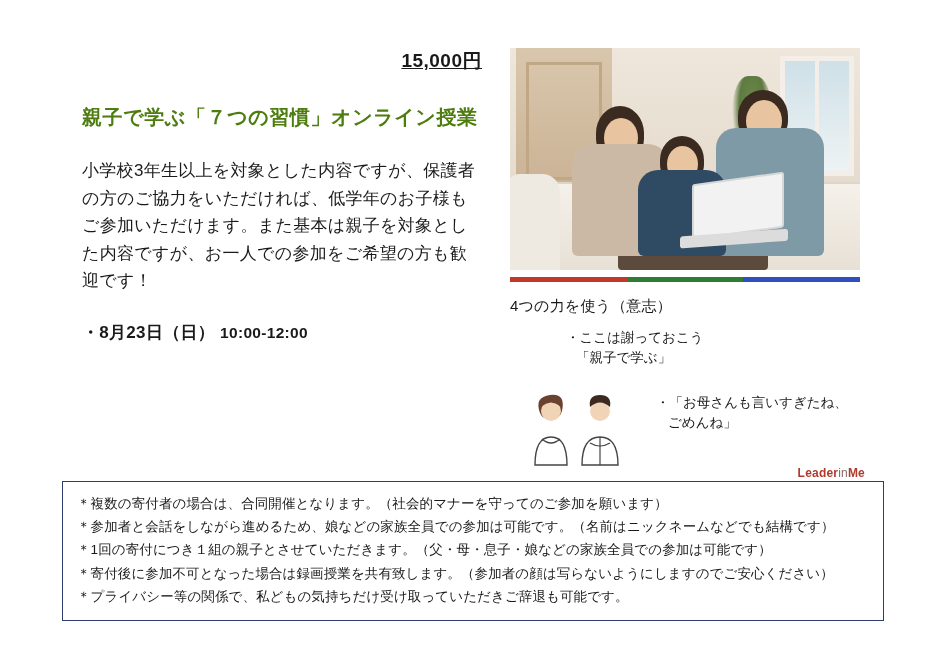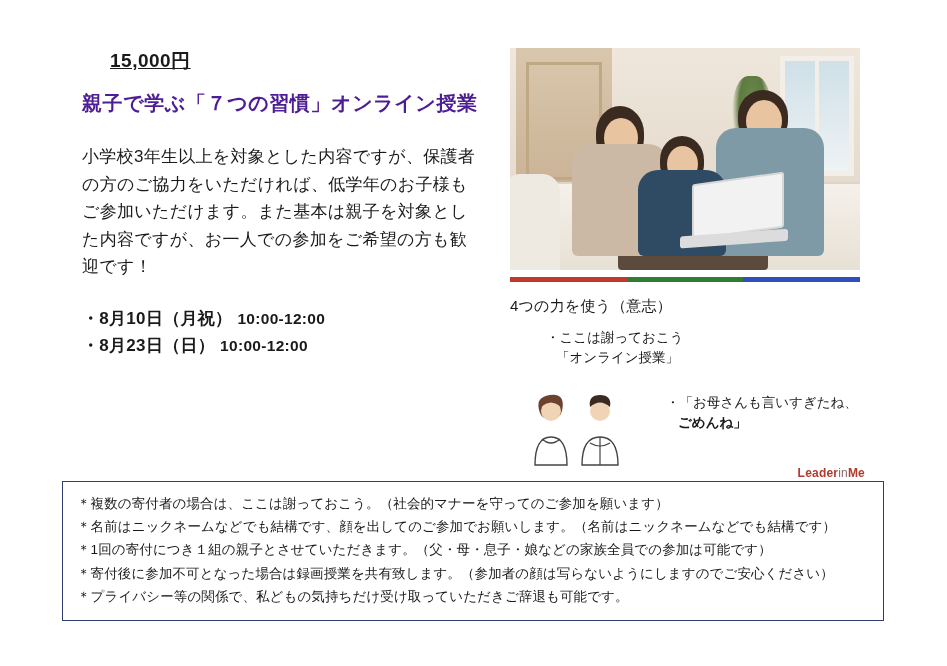--- a/index.html
+++ b/index.html
@@ -25,29 +25,29 @@
   .left-col {
     position: absolute;
     left: 82px;
     top: 48px;
     width: 400px;
   }
   .price {
     font-size: 19px;
     font-weight: bold;
     text-decoration: underline;
-    text-align: left;
+    text-align: right;
     letter-spacing: 0.5px;
     margin-left: 28px;
-    margin-bottom: 16px;
+    margin-bottom: 30px;
   }
   .headline {
     font-size: 20px;
     font-weight: bold;
-    color: #4c1d95;
+    color: #4d7c0f;
     letter-spacing: 0.6px;
     margin-bottom: 26px;
   }
   .body-para {
     font-size: 17px;
     font-weight: normal;
     line-height: 1.62;
     letter-spacing: 0.3px;
     margin-bottom: 24px;
   }
@@ -156,39 +156,39 @@
   }
   .color-bar span { flex: 1 1 0; display: block; }
 
   .section-title {
     margin-top: 15px;
     font-size: 15px;
     letter-spacing: 0.2px;
   }
   .bullet-block {
     margin-top: 12px;
-    margin-left: 36px;
+    margin-left: 56px;
     font-size: 13.5px;
     line-height: 1.5;
   }
   .bullet-block .sub { display: block; margin-left: 10px; }
 
   .illus-row {
     position: relative;
     margin-top: 18px;
     height: 82px;
   }
   .illus-figs {
     position: absolute; left: 12px; top: 0; width: 120px; height: 80px;
   }
   .illus-text {
-    position: absolute; left: 156px; top: 6px;
+    position: absolute; left: 146px; top: 6px;
     font-size: 13.5px; line-height: 1.5;
   }
-  .illus-text .sub { display: block; margin-left: 12px; font-weight: bold; }
+  .illus-text .sub { display: block; margin-left: 12px; }
 
   .brand {
     position: absolute;
     right: 0;
     top: 418px;
     font-size: 12px;
     letter-spacing: 0.2px;
     color: #8a6a6a;
   }
   .brand b { color: #b03a2e; }
@@ -212,24 +212,20 @@
 </style>
 </head>
 <body>
 
 <div class="page">
 
   <div class="left-col">
     <div class="price">15,000円</div>
     <div class="headline">親子で学ぶ「７つの習慣」オンライン授業</div>
     <div class="body-para">小学校3年生以上を対象とした内容ですが、保護者の方のご協力をいただければ、低学年のお子様もご参加いただけます。また基本は親子を対象とした内容ですが、お一人での参加をご希望の方も歓迎です！</div>
-    <div class="schedule-item">
-      <span>・</span><span>8月10日（月祝）</span>
-      <span class="time">10:00-12:00</span>
-    </div>
     <div class="schedule-item">
       <span>・</span><span>8月23日（日）</span>
       <span class="time">10:00-12:00</span>
     </div>
   </div>
 
   <div class="right-col">
 
     <div class="photo">
       <div class="ph-wall"></div>
@@ -254,21 +250,21 @@
     <div class="color-bar">
       <span style="background:#c0392b"></span>
       <span style="background:#2e7d32"></span>
       <span style="background:#2f4fbf"></span>
     </div>
 
     <div class="section-title">4つの力を使う（意志）</div>
 
     <div class="bullet-block">
       <span>・ここは謝っておこう</span>
-      <span class="sub">「オンライン授業」</span>
+      <span class="sub">「親子で学ぶ」</span>
     </div>
 
     <div class="illus-row">
       <svg class="illus-figs" viewBox="0 0 120 80">
 
         <path d="M18 26 q-6 -16 10 -18 q16 -2 12 16 q-2 8 -11 8 q-9 0 -11 -6z" fill="#6b4230"></path>
         <circle cx="29" cy="24" r="10" fill="#f1d3b6"></circle>
         <path d="M20 19 q9 -7 18 0 q1 -10 -9 -10 q-10 0 -9 10z" fill="#6b4230"></path>
         <path d="M13 78 q0 -28 16 -28 q16 0 16 28z" fill="#ffffff" stroke="#444" stroke-width="1.4"></path>
         <path d="M20 52 q9 8 18 0" fill="none" stroke="#444" stroke-width="1.2"></path>
@@ -284,20 +280,20 @@
         <span class="sub">ごめんね」</span>
       </div>
     </div>
 
     <div class="brand">
       <b>Leader</b><span>in</span><b>Me</b>
     </div>
   </div>
 
   <div class="notes">
-    <div class="notes-line">＊複数の寄付者の場合は、ここは謝っておこう。（社会的マナーを守ってのご参加を願います）</div>
-    <div class="notes-line">＊名前はニックネームなどでも結構です、顔を出してのご参加でお願いします。（名前はニックネームなどでも結構です）</div>
+    <div class="notes-line">＊複数の寄付者の場合は、合同開催となります。（社会的マナーを守ってのご参加を願います）</div>
+    <div class="notes-line">＊参加者と会話をしながら進めるため、娘などの家族全員での参加は可能です。（名前はニックネームなどでも結構です）</div>
     <div class="notes-line">＊1回の寄付につき１組の親子とさせていただきます。（父・母・息子・娘などの家族全員での参加は可能です）</div>
     <div class="notes-line">＊寄付後に参加不可となった場合は録画授業を共有致します。（参加者の顔は写らないようにしますのでご安心ください）</div>
     <div class="notes-line">＊プライバシー等の関係で、私どもの気持ちだけ受け取っていただきご辞退も可能です。</div>
   </div>
 
 </div>
 
 </body></html>

